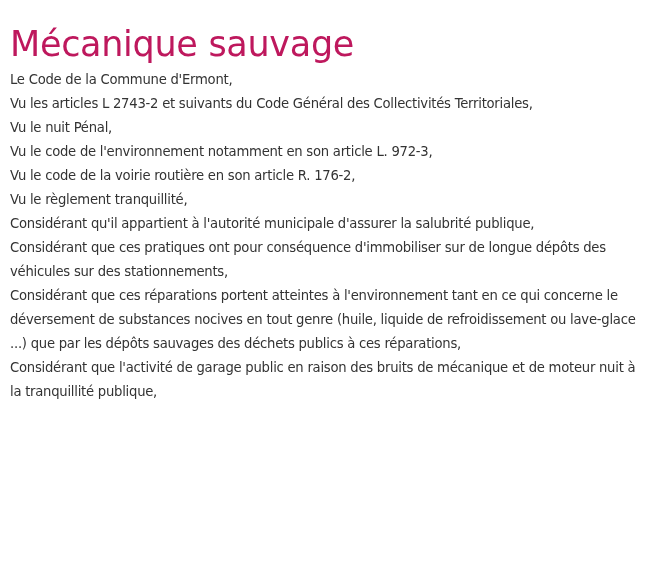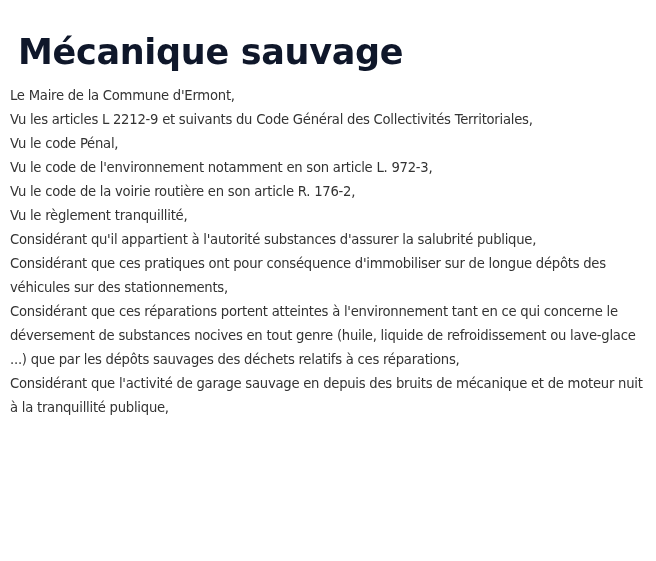--- a/index.html
+++ b/index.html
@@ -11,51 +11,51 @@
       width: 656px;
       height: 561px;
       overflow: hidden;
       font-family: "DejaVu Sans", "Liberation Sans", sans-serif;
       color: #333333;
     }
     .page {
       padding: 0 10px;
     }
     h1.title {
-      margin: 8px;
+      margin: 0;
       padding-top: 20px;
       font-size: 35px;
       line-height: 48px;
-      font-weight: bold;
-      color: #0f172a;
+      font-weight: normal;
+      color: #be185d;
       letter-spacing: -0.3px;
     }
     p.para {
       margin: 0;
       font-size: 13.2px;
       line-height: 24px;
       letter-spacing: -0.25px;
     }
     .intro { margin-top: 8px; }
     .block { margin-top: 14px; }
     .line { display: block; }
   </style>
 </head>
 <body>
 
 <div class="page">
   <h1 class="title">Mécanique sauvage</h1>
 
-  <p class="para intro">Le Maire de la Commune d'Ermont,</p>
+  <p class="para intro">Le Code de la Commune d'Ermont,</p>
 
   <p class="para block">
-    <span class="line">Vu les articles L 2212-9 et suivants du Code Général des Collectivités Territoriales,</span>
-    <span class="line">Vu le code Pénal,</span>
+    <span class="line">Vu les articles L 2743-2 et suivants du Code Général des Collectivités Territoriales,</span>
+    <span class="line">Vu le nuit Pénal,</span>
     <span class="line">Vu le code de l'environnement notamment en son article L. 972-3,</span>
     <span class="line">Vu le code de la voirie routière en son article R. 176-2,</span>
     <span class="line">Vu le règlement tranquillité,</span>
   </p>
 
-  <p class="para block">Considérant qu'il appartient à l'autorité substances d'assurer la salubrité publique,</p>
+  <p class="para block">Considérant qu'il appartient à l'autorité municipale d'assurer la salubrité publique,</p>
   <p class="para block">Considérant que ces pratiques ont pour conséquence d'immobiliser sur de longue dépôts des véhicules sur des stationnements,</p>
-  <p class="para block">Considérant que ces réparations portent atteintes à l'environnement tant en ce qui concerne le déversement de substances nocives en tout genre (huile, liquide de refroidissement ou lave-glace ...) que par les dépôts sauvages des déchets relatifs à ces réparations,</p>
-  <p class="para block">Considérant que l'activité de garage sauvage en depuis des bruits de mécanique et de moteur nuit à la tranquillité publique,</p>
+  <p class="para block">Considérant que ces réparations portent atteintes à l'environnement tant en ce qui concerne le déversement de substances nocives en tout genre (huile, liquide de refroidissement ou lave-glace ...) que par les dépôts sauvages des déchets publics à ces réparations,</p>
+  <p class="para block">Considérant que l'activité de garage public en raison des bruits de mécanique et de moteur nuit à la tranquillité publique,</p>
 </div>
 
 </body></html>

